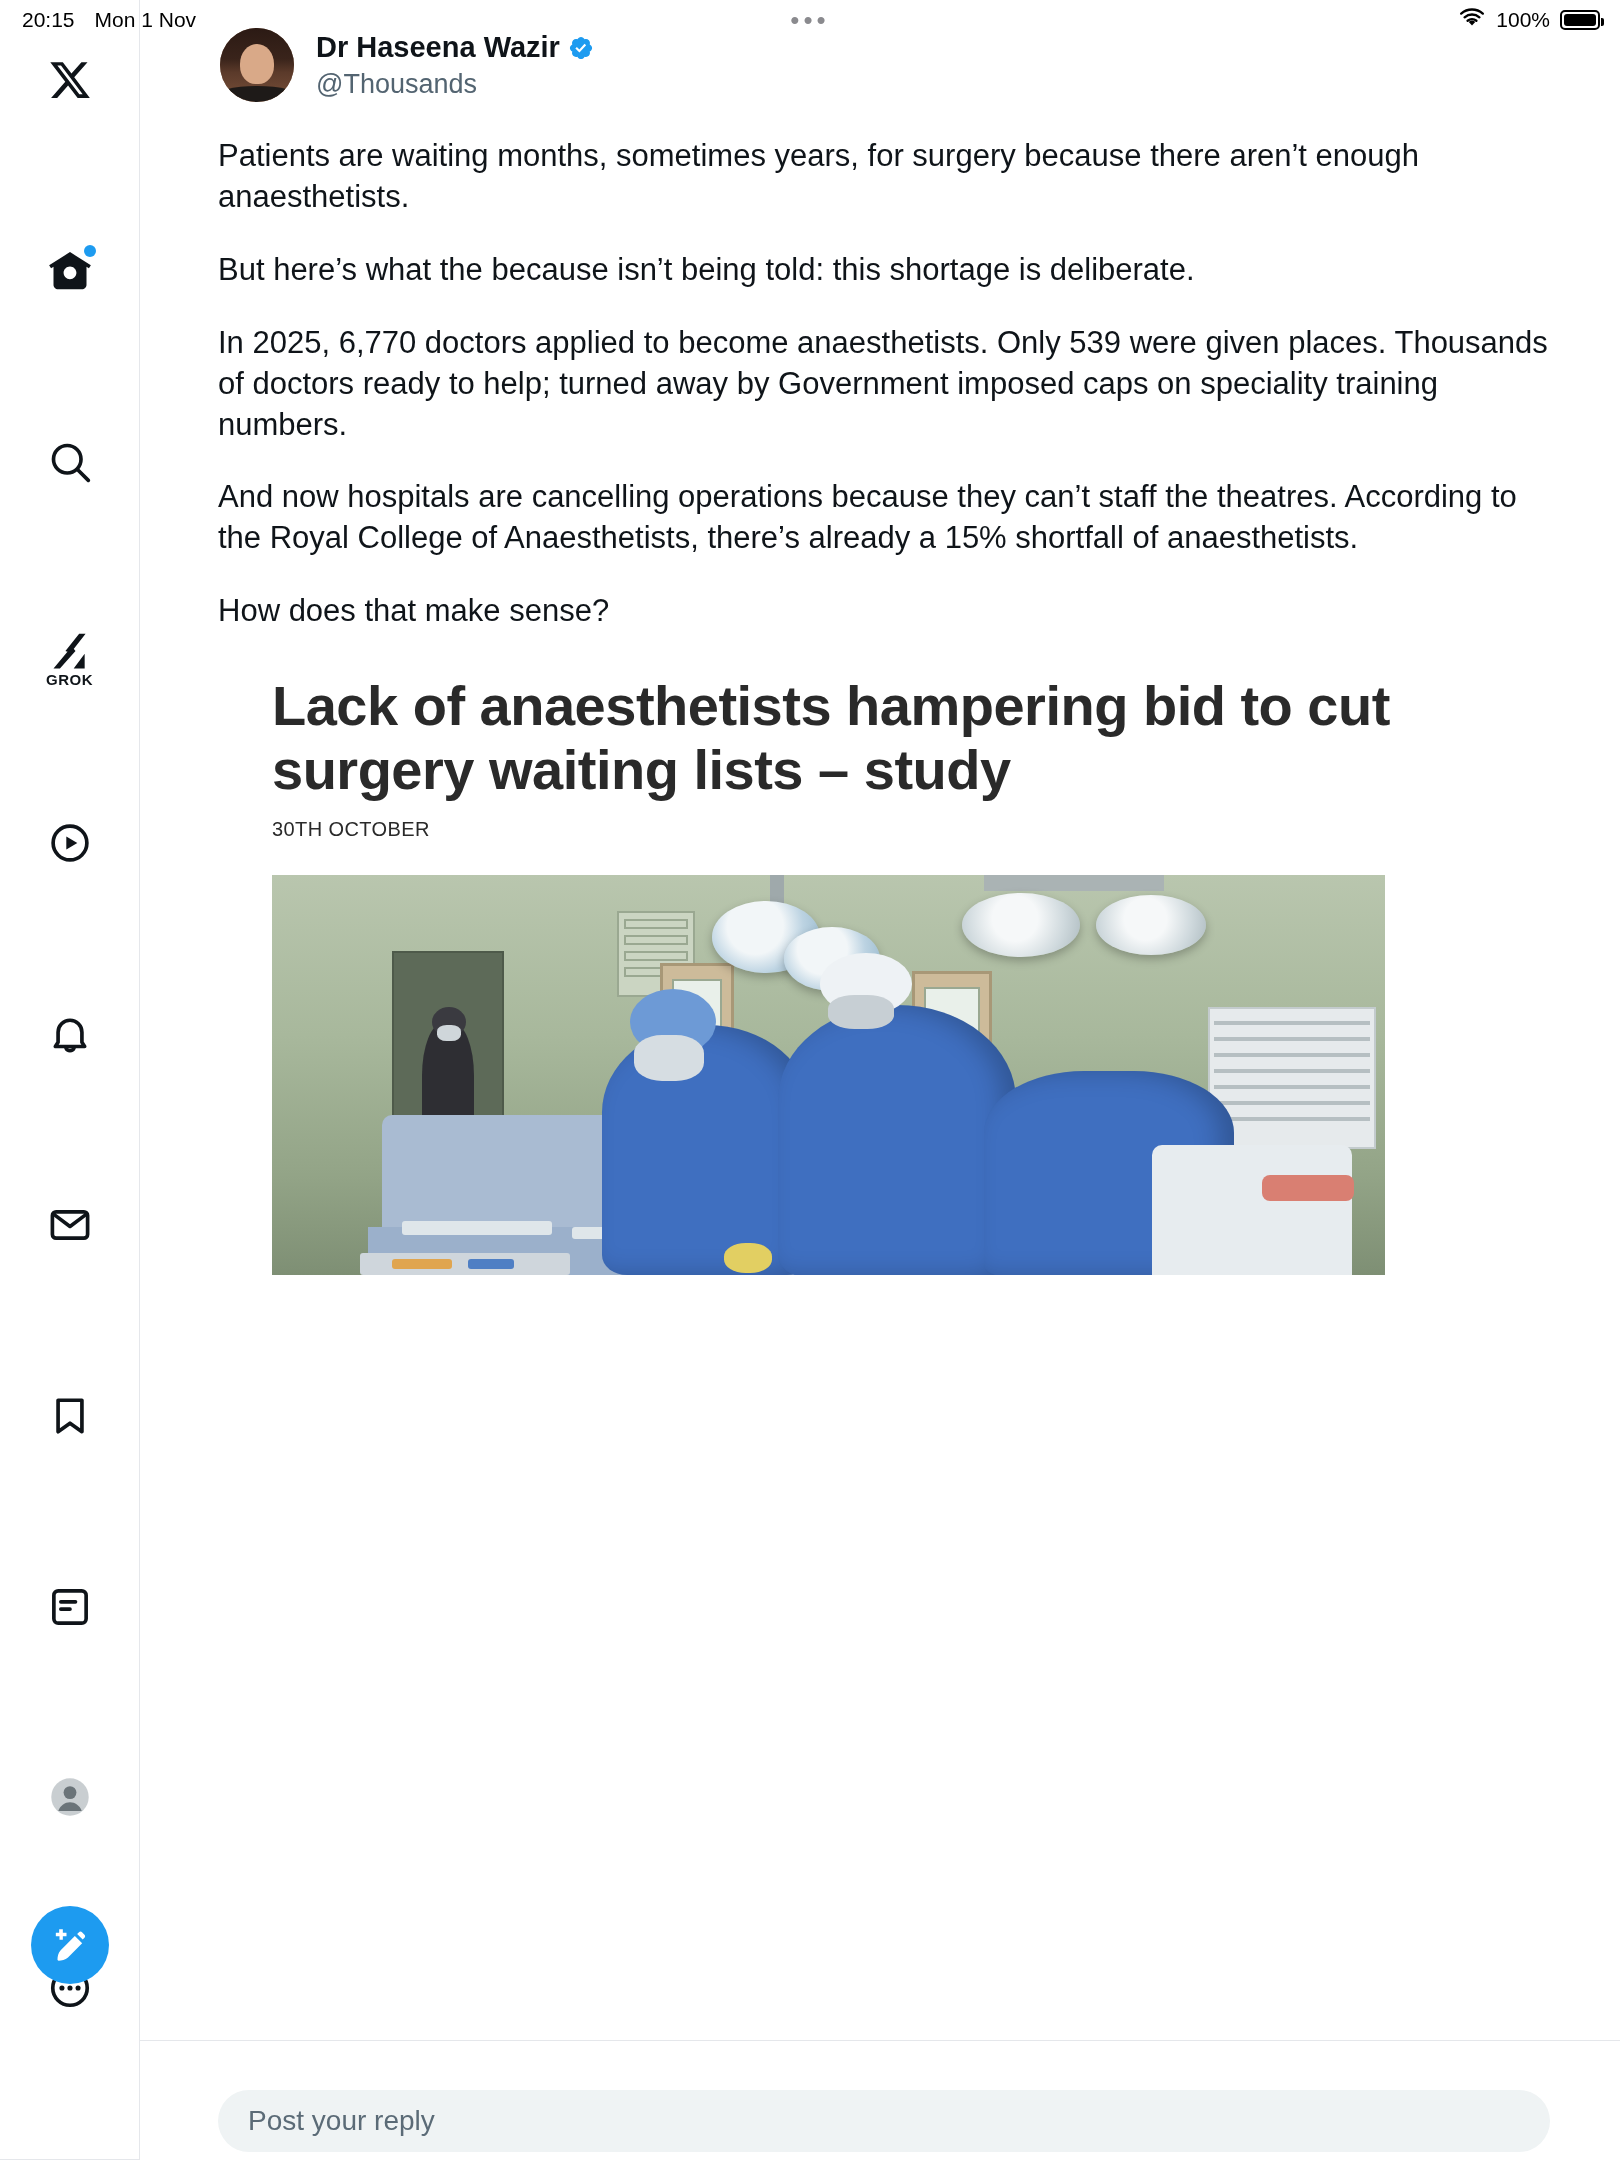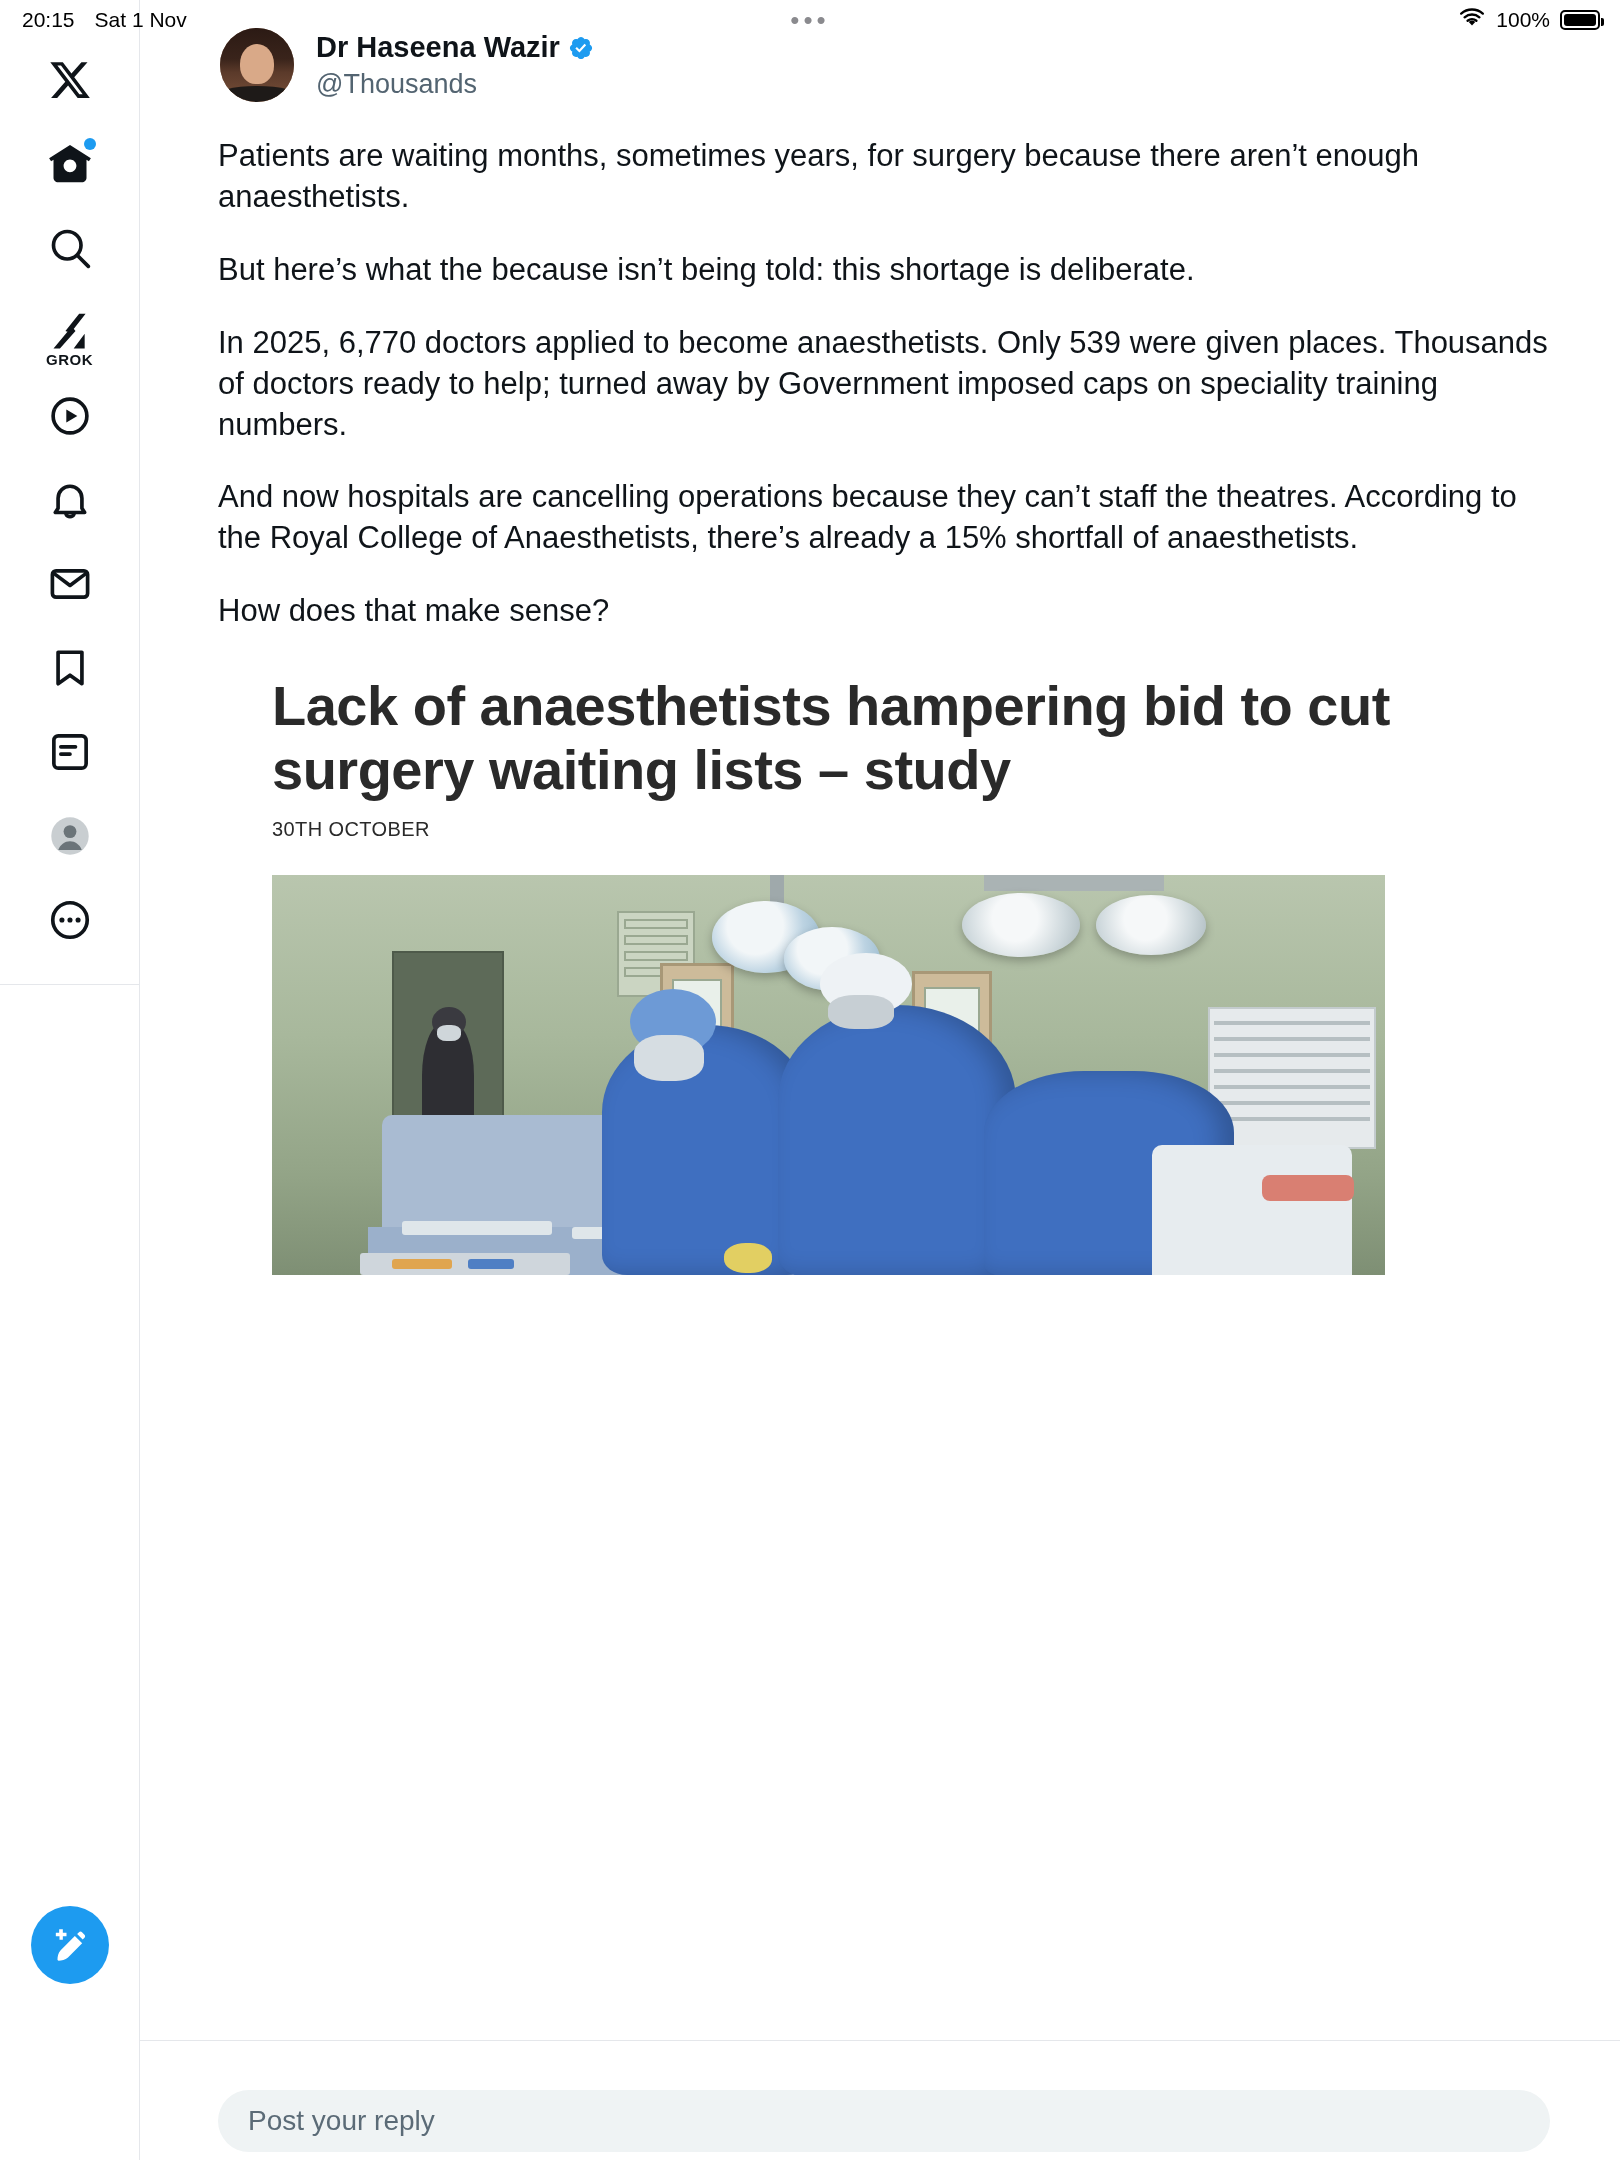--- a/index.html
+++ b/index.html
@@ -71,20 +71,21 @@
     position: absolute;
     top: 0; left: 0;
     width: 140px;
     height: 2160px;
     background: #ffffff;
     border-right: 1px solid #e5e7eb;
     display: flex;
     flex-direction: column;
     align-items: center;
     z-index: 20;
+    justify-content: space-between;
   }
   .nav-item {
     width: 84px; height: 84px;
     display: flex;
     align-items: center;
     justify-content: center;
     position: relative;
     color: #0f1419;
   }
   .nav-item svg { display: block; }
@@ -325,21 +326,21 @@
     font-family: "Liberation Sans", sans-serif;
     margin-top: 40px;
   }
   .reply-input::placeholder { color: #5b6b77; }
 </style>
 </head>
 <body>
 
 <div class="statusbar">
   <span class="time">20:15</span>
-  <span class="date">Sat 1 Nov</span>
+  <span class="date">Mon 1 Nov</span>
   <span class="dots">•••</span>
   <span class="right">
     <span>
       <svg width="28" height="22" viewBox="0 0 28 22" fill="none">
         <path d="M14 18.5l3.2-3.6a4.6 4.6 0 0 0-6.4 0L14 18.5z" fill="#000"></path>
         <path d="M6.6 10.3a11.4 11.4 0 0 1 14.8 0" stroke="#000" stroke-width="2.4" stroke-linecap="round"></path>
         <path d="M9.6 13.8a7 7 0 0 1 8.8 0" stroke="#000" stroke-width="2.4" stroke-linecap="round"></path>
         <path d="M3.2 6.6a16.5 16.5 0 0 1 21.6 0" stroke="#000" stroke-width="2.4" stroke-linecap="round"></path>
       </svg>
     </span>

